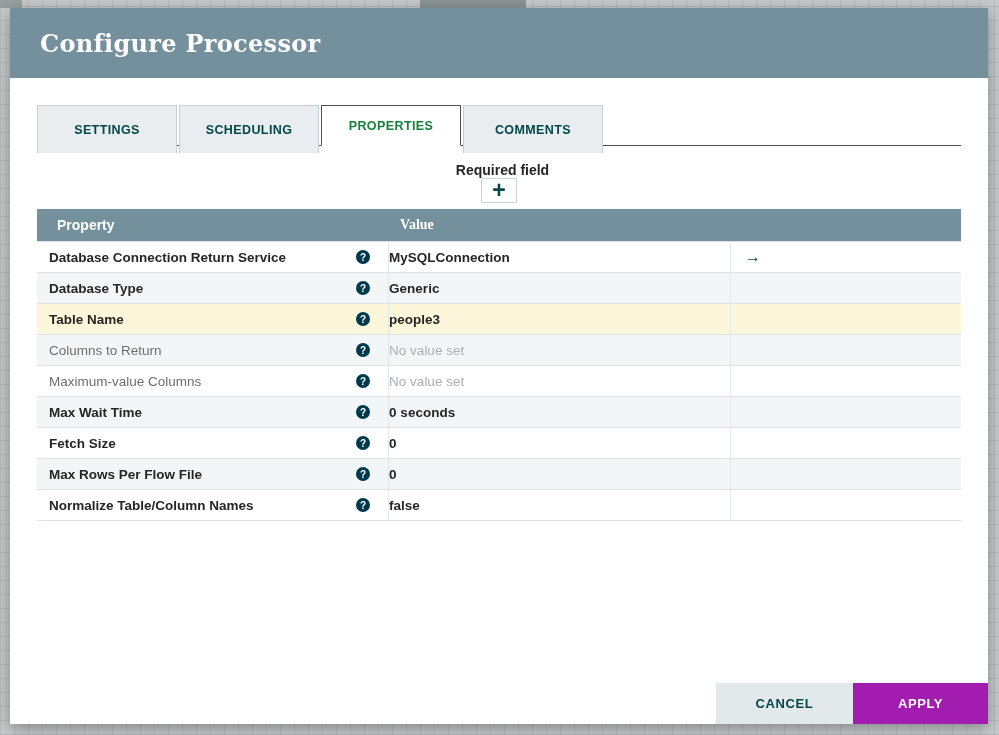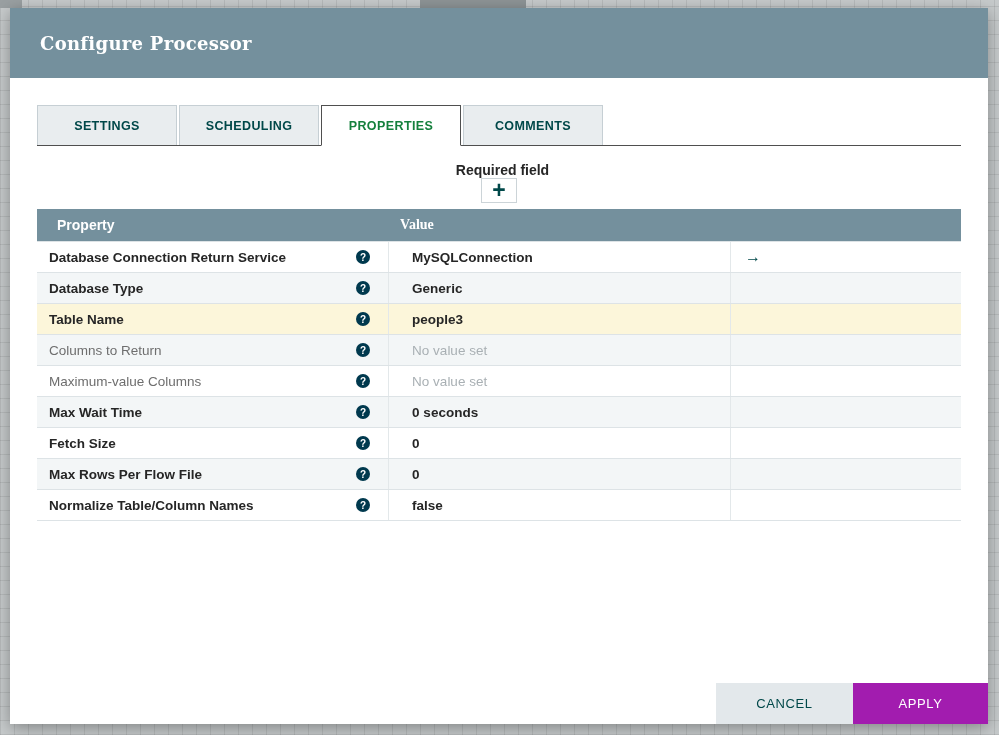--- a/index.html
+++ b/index.html
@@ -15,29 +15,29 @@
   .bg-frag-top { position:absolute; left:420px; top:0; width:106px; height:8px; background:#8e9597; }
   .bg-frag-corner { position:absolute; left:0; top:0; width:22px; height:8px; background:#9aa0a2; }
 
   .dialog {
     position:absolute; left:10px; top:8px; width:978px; height:716px;
     background:#ffffff; box-shadow:0 4px 16px rgba(0,0,0,0.35);
     display:flex; flex-direction:column;
   }
   .dialog-header { height:70px; background:#74909d; flex:0 0 auto; display:flex; align-items:center; }
   .dialog-title {
-    font-family:"DejaVu Serif", serif; font-weight:bold; font-size:18px;
+    font-family:"DejaVu Serif", serif; font-weight:bold; font-size:24px;
     color:#ffffff; padding-left:30px; letter-spacing:0.3px;
   }
   .dialog-body { flex:1; position:relative; padding:0 27px; }
 
   
   .tabbar { margin-top:27px; display:flex; border-bottom:1px solid #4f4f4f; height:41px; }
   .tab {
-    width:140px; height:40px; margin-right:2px;
+    width:140px; height:48px; margin-right:2px;
     background:#e9edef; border:1px solid #c6cfd4; border-bottom:none;
     display:flex; align-items:center; justify-content:center;
     font-size:12.5px; font-weight:bold; color:#004849; letter-spacing:0.4px;
     cursor:pointer;
   }
   .tab.active {
     background:#ffffff; border:1px solid #4f4f4f; border-bottom:1px solid #ffffff;
     margin-bottom:-1px; height:41px; color:#15803d; z-index:2;
   }
 
@@ -57,37 +57,37 @@
   .c-val  { width:37%; }
   .c-act  { width:25%; }
   .t-header .c-prop { padding-left:20px; }
   .t-header .c-val  { padding-left:12px;font-family:Liberation Serif, serif; }
   .t-row { display:flex; height:31px; align-items:stretch; border-top:1px solid #dde3e6; font-size:13.5px; background:#ffffff; }
   .t-row:first-of-type { border-top:none; }
   .t-row.alt { background:#f3f6f7; }
   .t-row.highlight { background:#fcf6da; }
   .cell { display:flex; align-items:center; }
   .cell.c-prop { justify-content:space-between; padding:0 18px 0 12px; }
-  .cell.c-val  { padding-left:23px; border-left:1px solid #e3e8ea; }
+  .cell.c-val  { padding-left:0; border-left:1px solid #e3e8ea; }
   .cell.c-act  { padding-left:14px; border-left:1px solid #e3e8ea; }
   .prop-name { font-weight:bold; color:#262626; white-space:nowrap; }
   .t-row.optional .prop-name { font-weight:normal; color:#6e6e6e; }
   .val-text { font-weight:bold; color:#262626; }
   .t-row.optional .val-text { font-weight:normal; color:#a9b0b4; }
   .qicon {
     width:14px; height:14px; border-radius:50%; background:#00394e; color:#ffffff;
     font-size:10px; font-weight:bold; display:flex; align-items:center; justify-content:center;
     flex:0 0 auto; cursor:pointer;
   }
   .goto-arrow { color:#004849; font-weight:bold; font-size:16px; cursor:pointer; }
 
   
   .footer { position:absolute; right:0; bottom:0; display:flex; }
   .btn { height:41px; display:flex; align-items:center; justify-content:center;
-         font-size:13px; font-weight:normal; letter-spacing:0.6px; cursor:pointer; }
+         font-size:13px; font-weight:bold; letter-spacing:0.6px; cursor:pointer; }
   .btn-cancel { width:137px; background:#e3e8eb; color:#004849; }
   .btn-apply  { width:135px; background:#a21caf; color:#ffffff; }
 </style>
 </head>
 <body>
 
 <div class="bg-frag-corner"></div>
 <div class="bg-frag-top"></div>
 
 <div class="dialog">

